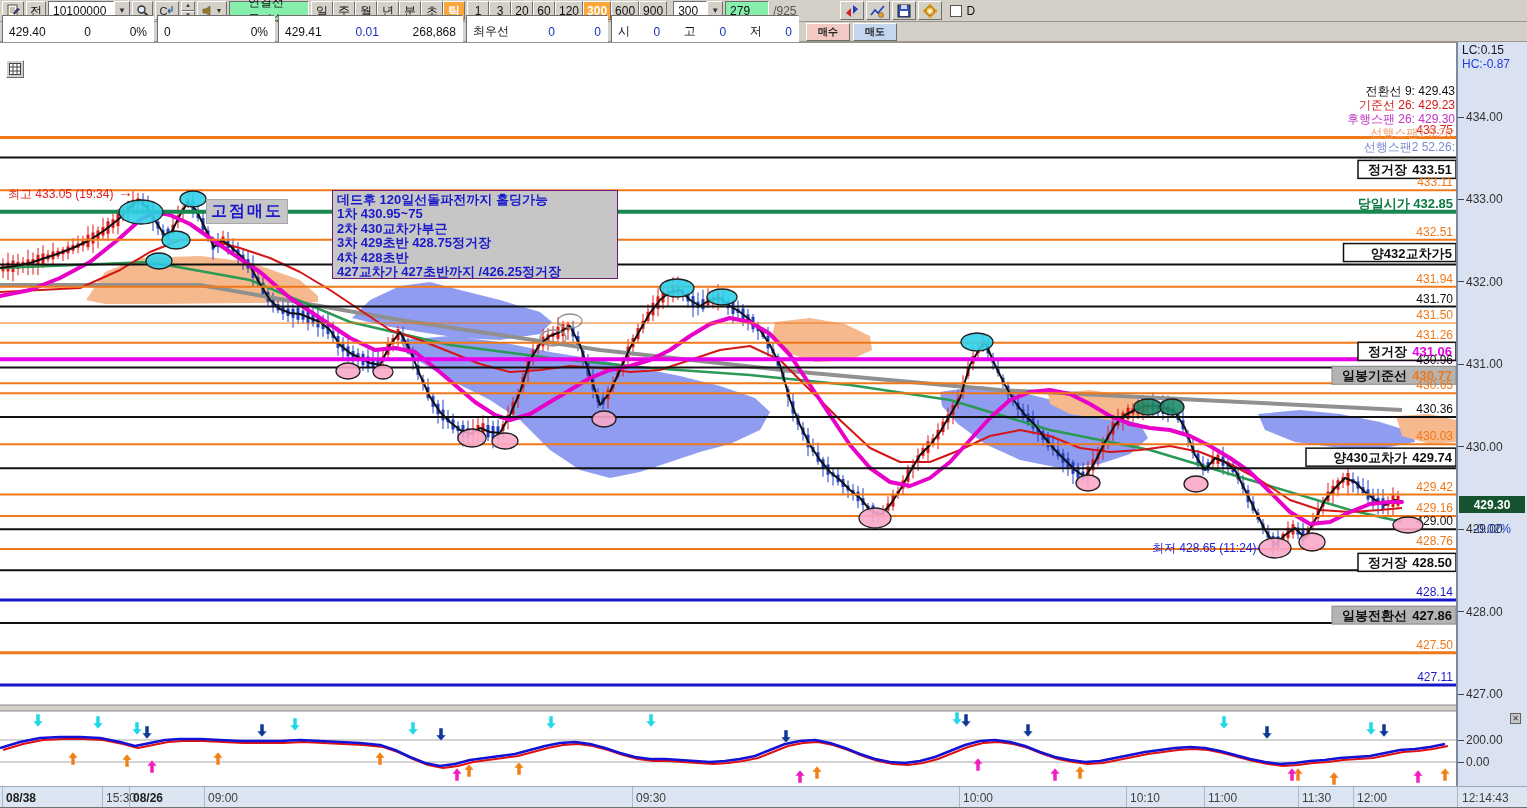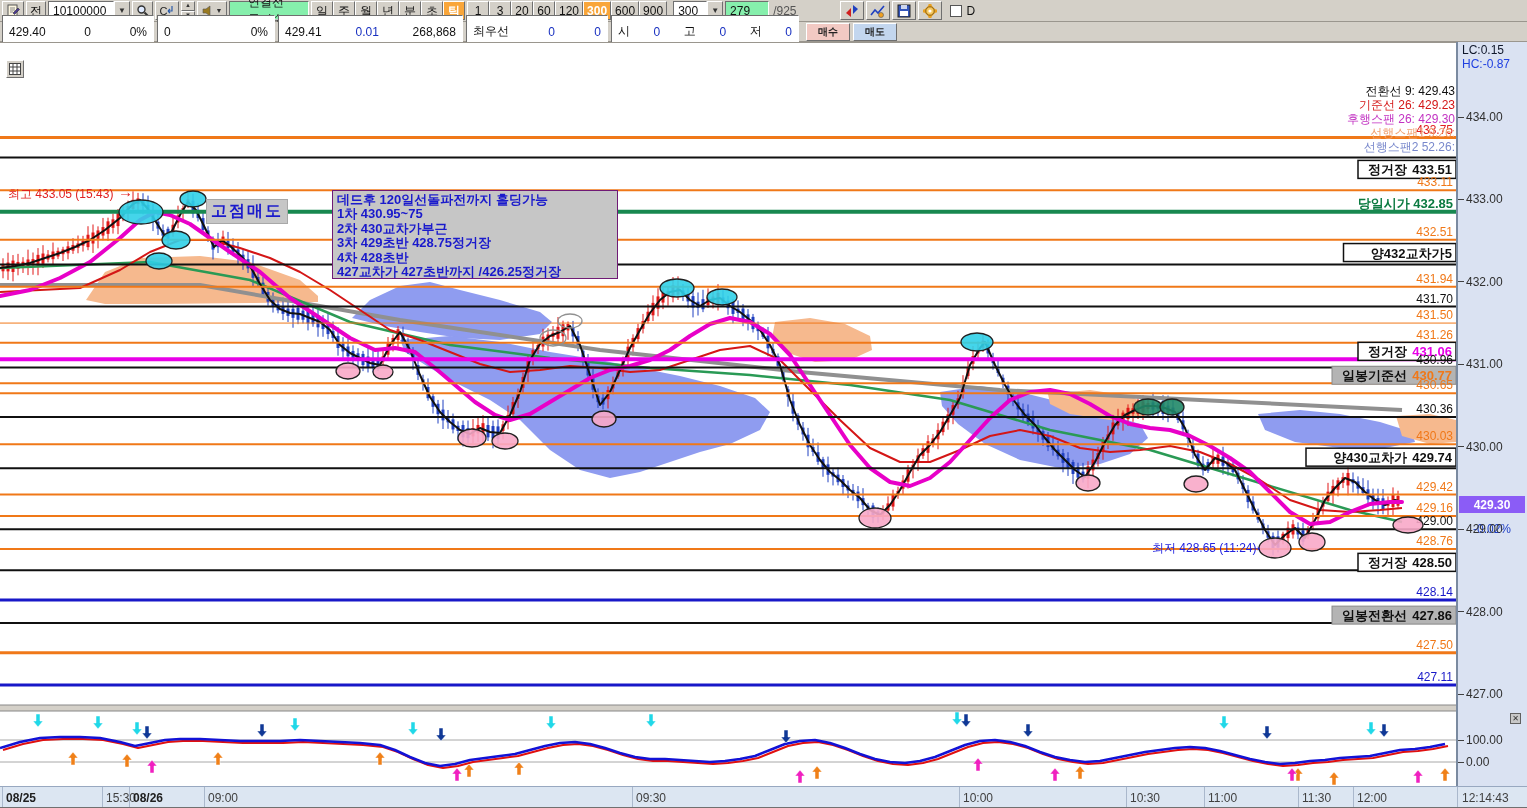--- a/index.html
+++ b/index.html
@@ -49,21 +49,21 @@
             justify-content:center;letter-spacing:2px;}
   #note-box{left:332px;top:190px;width:286px;height:89px;background:#c6c6c6;border:1px solid #701a75;
             color:#1a1acc;font-size:13px;font-weight:bold;line-height:14.4px;padding:2px 4px;}
   #legend{right:72px;top:84px;text-align:right;font-size:12px;line-height:14px;}
   
   #axis{position:absolute;left:1457px;top:42px;width:70px;height:744px;background:#dae2f2;
         border-left:1px solid #7a8aa0;z-index:2;}
   .ytick{position:absolute;left:0;height:12px;display:flex;align-items:center;gap:2px;}
   .ytick i{display:inline-block;width:6px;height:1px;background:#404040;}
   .ytick span{font-size:12px;color:#303030;}
-  #cur-price{position:absolute;left:1px;width:66px;height:17px;background:#8b5cf6;color:#fff;
+  #cur-price{position:absolute;left:1px;width:66px;height:17px;background:#14532d;color:#fff;
              font-size:12px;font-weight:bold;display:flex;align-items:center;justify-content:center;}
   #cur-chg{position:absolute;left:1px;width:66px;height:14px;color:#2040c8;font-size:12px;
            display:flex;align-items:center;justify-content:center;}
   #lc-lbl{position:absolute;left:4px;top:1px;font-size:12px;color:#0f172a;}
   #hc-lbl{position:absolute;left:4px;top:15px;font-size:12px;color:#2040e0;}
   #sub-close{position:absolute;left:52px;top:671px;width:11px;height:11px;background:#c8c8c8;
              border:1px solid #606060;font-size:8px;line-height:9px;text-align:center;color:#333;}
   
   #timebar{position:absolute;left:0;top:786px;width:1527px;height:22px;background:#dce6f2;
            border-top:1px solid #98a8c0;z-index:2;}
@@ -969,21 +969,21 @@
       </g>
       <line x1="1456.5" y1="42" x2="1456.5" y2="786" stroke="#7a8aa0" stroke-width="1"></line>
     </svg>
 
   <div class="ov" id="grid-btn">
     <svg width="12" height="12">
       <rect x="0.5" y="0.5" width="11" height="11" fill="#fff" stroke="#444"></rect>
       <path d="M4 0.5v11 M8 0.5v11 M0.5 4h11 M0.5 8h11" stroke="#444" stroke-width="1"></path>
     </svg>
   </div>
-  <div class="ov" id="high-marker">최고 433.05 (15:43)</div>
+  <div class="ov" id="high-marker">최고 433.05 (19:34)</div>
   <div class="ov" id="high-arrow">→</div>
   <div class="ov" id="low-marker">최저 428.65 (11:24)</div>
   <div class="ov" id="low-arrow">→</div>
   <div class="ov" id="sell-tag">고점매도</div>
   <div class="ov" id="note-box">
       <div>데드후 120일선돌파전까지 홀딩가능</div>
       <div>1차 430.95~75</div>
       <div>2차 430교차가부근</div>
       <div>3차 429초반 428.75정거장</div>
       <div>4차 428초반</div>
@@ -1030,45 +1030,45 @@
       <div class="ytick" style="top: 563.58px;">
         <i></i>
         <span>428.00</span>
       </div>
       <div class="ytick" style="top: 646.01px;">
         <i></i>
         <span>427.00</span>
       </div>
       <div class="ytick" style="top: 692px;">
         <i></i>
-        <span>100.00</span>
+        <span>200.00</span>
       </div>
       <div class="ytick" style="top: 714px;">
         <i></i>
         <span>0.00</span>
       </div>
     </div>
 
   <div id="timebar">
     <div class="tdiv" style="left:1457px;"></div>
     <div class="tlabel" style="left:1462px;">12:14:43</div>
   <div class="tdiv" style="left: 2px;"></div>
-      <div class="tlabel bold" style="left: 6px;">08/25</div>
+      <div class="tlabel bold" style="left: 6px;">08/38</div>
       <div class="tdiv" style="left: 102px;"></div>
       <div class="tlabel" style="left: 106px;">15:30</div>
       <div class="tdiv" style="left: 129px;"></div>
       <div class="tlabel bold" style="left: 133px;">08/26</div>
       <div class="tdiv" style="left: 204px;"></div>
       <div class="tlabel" style="left: 208px;">09:00</div>
       <div class="tdiv" style="left: 632px;"></div>
       <div class="tlabel" style="left: 636px;">09:30</div>
       <div class="tdiv" style="left: 959px;"></div>
       <div class="tlabel" style="left: 963px;">10:00</div>
       <div class="tdiv" style="left: 1126px;"></div>
-      <div class="tlabel" style="left: 1130px;">10:30</div>
+      <div class="tlabel" style="left: 1130px;">10:10</div>
       <div class="tdiv" style="left: 1204px;"></div>
       <div class="tlabel" style="left: 1208px;">11:00</div>
       <div class="tdiv" style="left: 1298px;"></div>
       <div class="tlabel" style="left: 1302px;">11:30</div>
       <div class="tdiv" style="left: 1353px;"></div>
       <div class="tlabel" style="left: 1357px;">12:00</div>
     </div>
 </div>
 
 </body></html>

